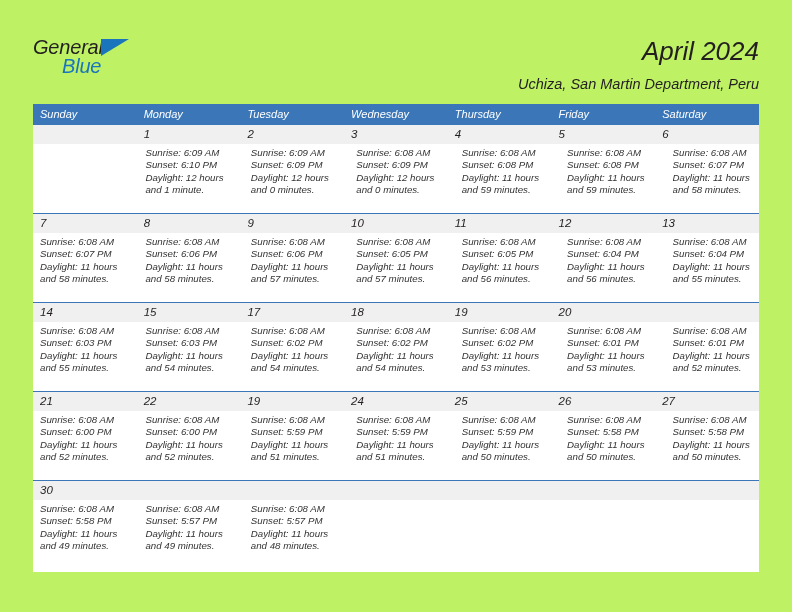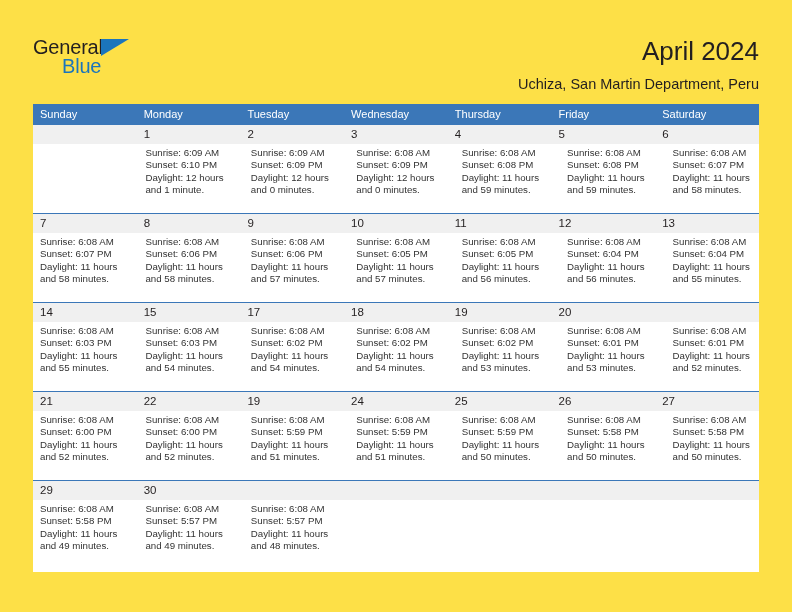--- a/index.html
+++ b/index.html
@@ -8,21 +8,22 @@
     height: 612px;
     background: #ffffff;
     font-family: "Liberation Sans", sans-serif;
     overflow: hidden;
   }
 
   .page {
     position: relative;
     width: 792px;
     height: 612px;
-    background: #fde047;
+    background: #bef264;
+    font-style: italic;
   }
 
   
   .header {
     position: absolute;
     left: 33px;
     top: 28px;
     width: 726px;
     height: 70px;
   }
@@ -401,21 +402,20 @@
           <div class="info-line">Sunrise: 6:08 AM</div>
           <div class="info-line">Sunset: 5:58 PM</div>
           <div class="info-line">Daylight: 11 hours</div>
           <div class="info-line">and 50 minutes.</div>
         </div>
       </div>
     </div>
 
     <div class="week last">
       <div class="week-dates">
-        <div class="date-cell">29</div>
         <div class="date-cell">30</div>
         <div class="date-cell"></div>
         <div class="date-cell"></div>
         <div class="date-cell"></div>
         <div class="date-cell"></div>
       </div>
       <div class="week-body">
         <div class="info-cell">
           <div class="info-line">Sunrise: 6:08 AM</div>
           <div class="info-line">Sunset: 5:58 PM</div>

